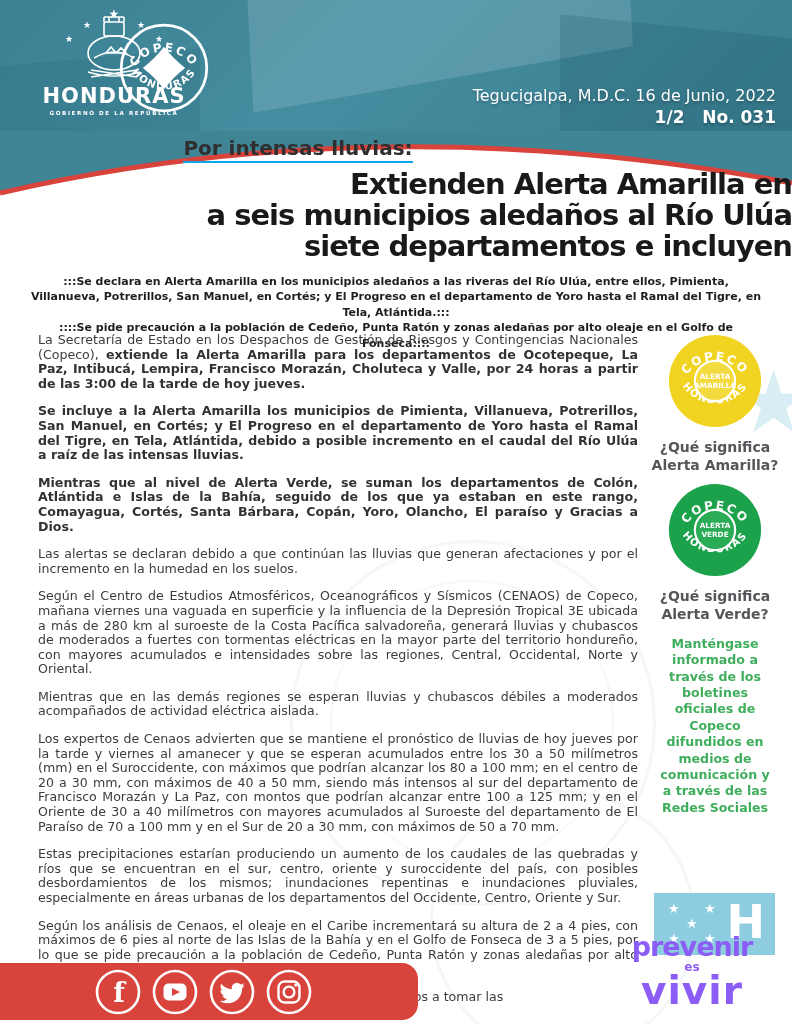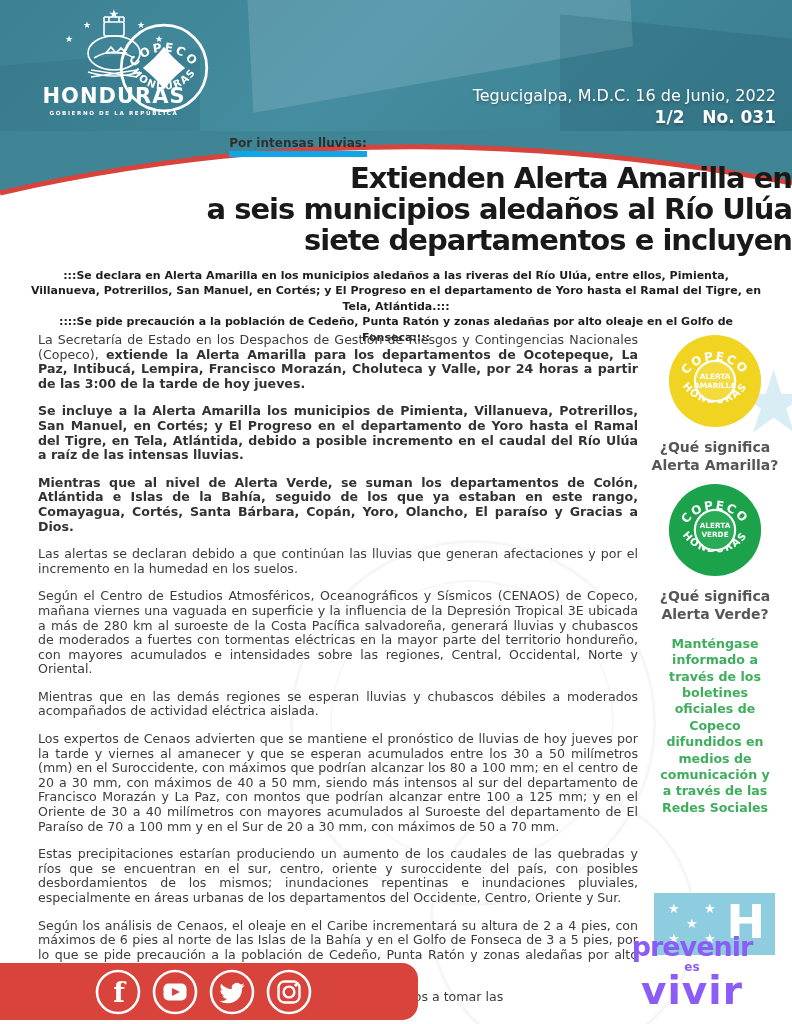--- a/index.html
+++ b/index.html
@@ -36,22 +36,22 @@
   .wm{position:absolute;border-radius:50%;z-index:1;}
   .wm1{left:290px;top:540px;width:360px;height:360px;border:3px solid rgba(70,70,70,.05);}
   .wm2{left:330px;top:580px;width:280px;height:280px;border:2px solid rgba(70,70,70,.045);}
   .wm3{left:430px;top:790px;width:260px;height:260px;border:3px solid rgba(70,70,70,.05);}
   .wm-star{position:absolute;z-index:1;color:#cde8f1;font-size:86px;right:-20px;top:352px;opacity:.75;}
   .wm-star2{position:absolute;z-index:1;color:#dceff5;font-size:54px;right:60px;top:470px;opacity:.5;}
   
   .headline{position:absolute;left:0;top:136px;width:792px;z-index:3;}
   .kicker{
     width:fit-content;margin:0 auto;position:relative;left:-98px;
-    font-size:12px;font-weight:bold;color:#2f2f2f;
-    border-bottom:6px solid #0ea5e9;padding-bottom:1px;
+    font-size:20px;font-weight:bold;color:#2f2f2f;
+    border-bottom:2px solid #0ea5e9;padding-bottom:1px;
   }
   .head-lines{margin-top:6px;text-align:right;color:#191919;
     font-weight:bold;font-size:29px;letter-spacing:-1px;line-height:1.07;}
   .deck{margin-top:12px;text-align:center;font-size:11px;font-weight:bold;
     color:#1e1e1e;line-height:1.4;padding:0 28px;}
   
   .article{position:absolute;left:38px;top:333px;width:600px;z-index:3;
     color:#3c3c3c;font-size:12.6px;line-height:1.16;text-align:justify;}
   .article p{margin:0 0 13px 0;}
   .article b{color:#323232;}

